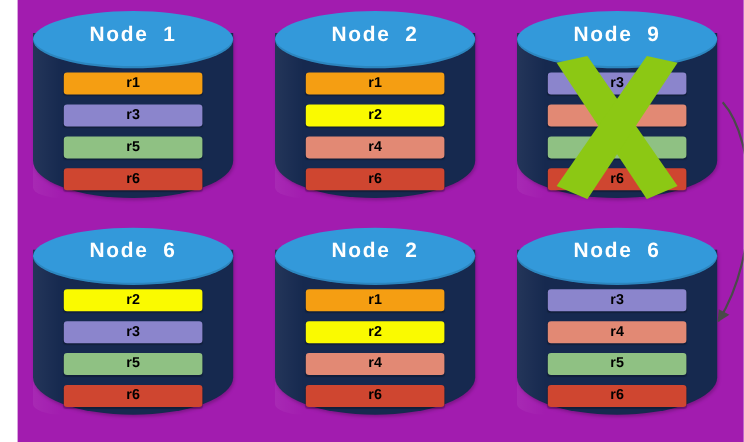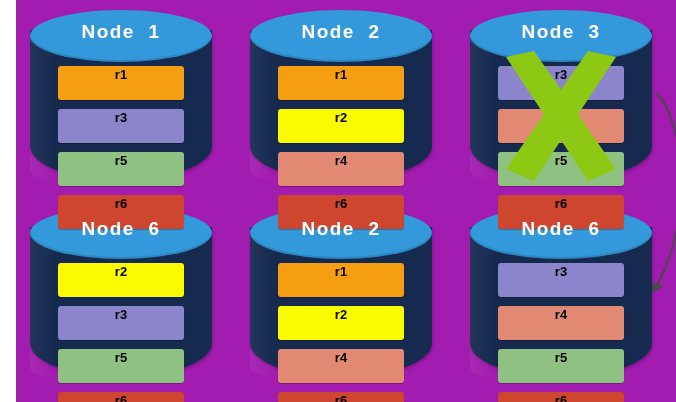--- a/index.html
+++ b/index.html
@@ -74,21 +74,21 @@
 
   
   .records {
     position: absolute;
     left: 28px;
     top: 56px;
     width: 126px;
     z-index: 3;
   }
   .rec {
-    height: 34px;
+    height: 20px;
     margin-bottom: 9px;
     border-radius: 3px;
     text-align: center;
     line-height: 17px;
     font-size: 13px;
     font-weight: bold;
     color: #000000;
     box-shadow: 0 1px 1px rgba(0,0,0,0.25);
   }
   .rec:last-child { margin-bottom: 0; }
@@ -139,21 +139,21 @@
         <div class="records">
           <div class="rec" style="background: rgb(245, 158, 18);">r1</div>
           <div class="rec" style="background: rgb(250, 250, 0);">r2</div>
           <div class="rec" style="background: rgb(226, 137, 116);">r4</div>
           <div class="rec" style="background: rgb(207, 70, 48);">r6</div>
         </div>
       </div>
       <div class="node" style="left: 454px; top: 10px;">
         <div class="node-body" style="background: rgb(22, 41, 79);"></div>
         <div class="node-top" style="background: rgb(51, 153, 218);"></div>
-        <div class="node-title" style="color: rgb(255, 255, 255);">Node  3</div>
+        <div class="node-title" style="color: rgb(255, 255, 255);">Node  9</div>
         <div class="records">
           <div class="rec" style="background: rgb(139, 133, 204);">r3</div>
           <div class="rec" style="background: rgb(226, 137, 116);">r4</div>
           <div class="rec" style="background: rgb(143, 193, 131);">r5</div>
           <div class="rec" style="background: rgb(207, 70, 48);">r6</div>
         </div>
         <div class="xmark"><svg viewBox="0 0 118 130" width="118" height="130">
             <path d="M 4 6 L 32 0 L 114 118 L 86 130 Z" fill="#8CC814"></path>
             <path d="M 86 0 L 114 6 L 32 130 L 4 118 Z" fill="#8CC814"></path>
           </svg></div>

